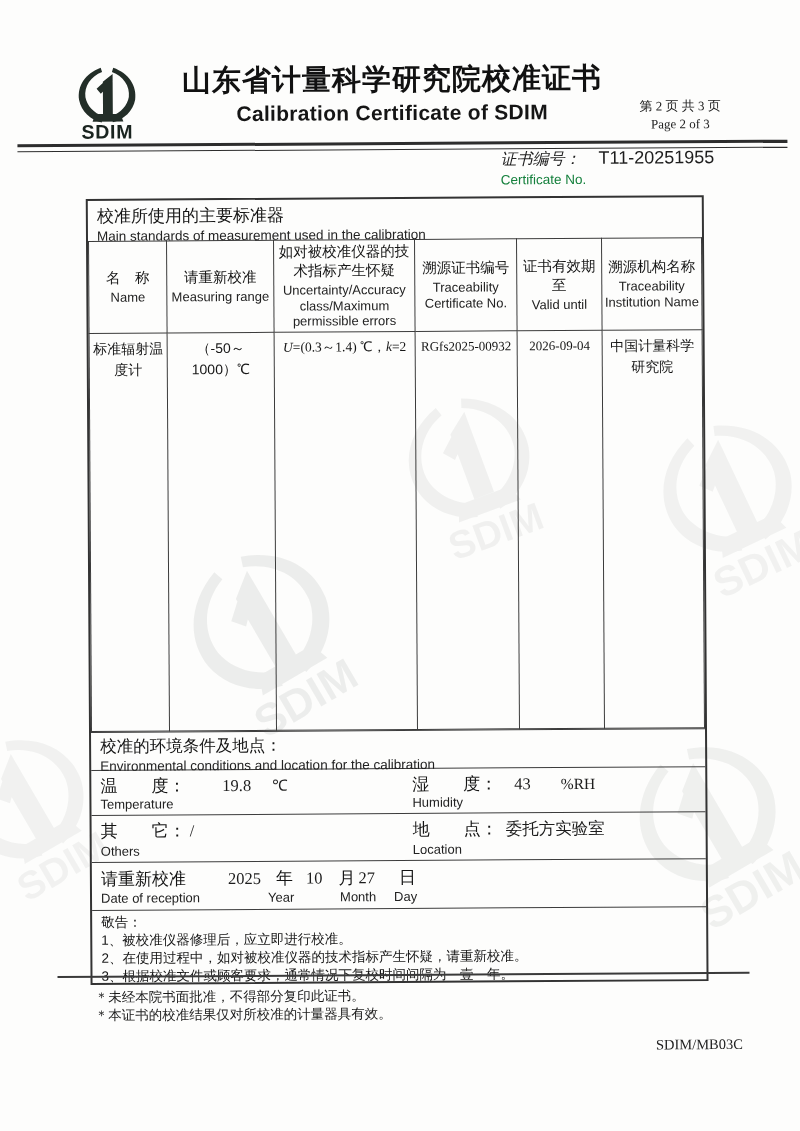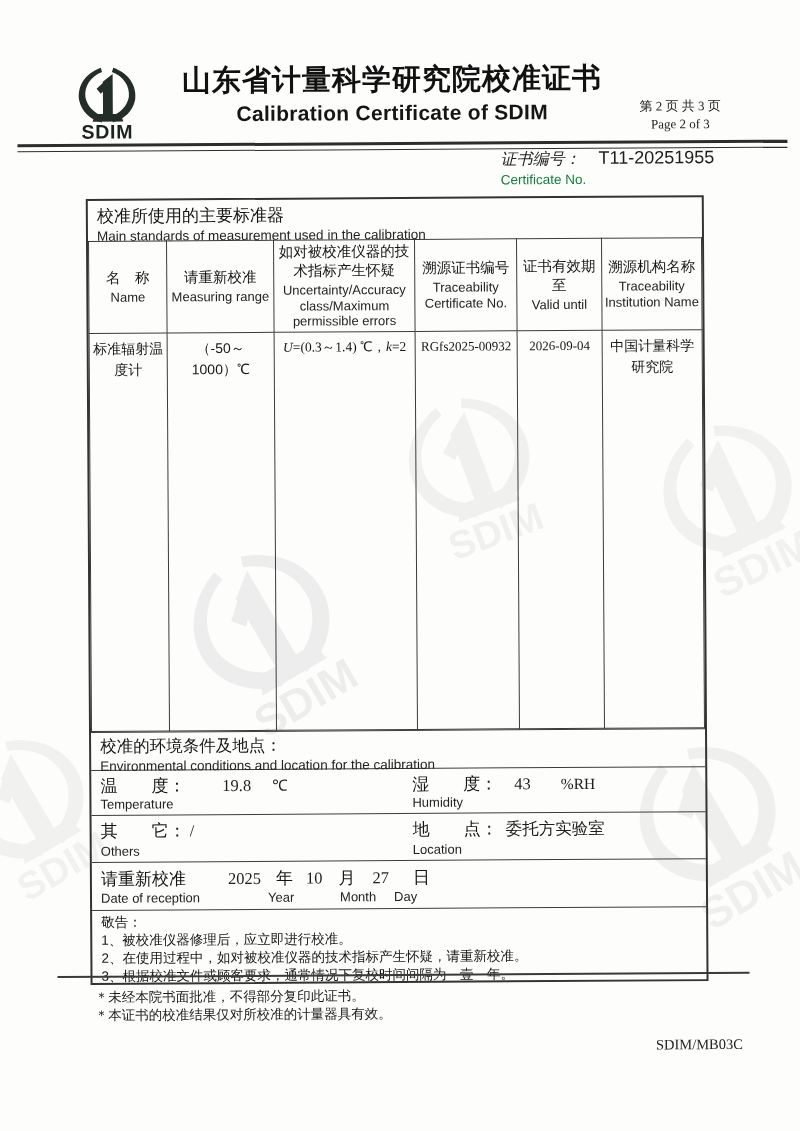--- a/index.html
+++ b/index.html
@@ -218,21 +218,21 @@
         <span class="en-label">Others</span>
       </div>
       <div class="half r">
         <span class="zh-label">地　　点：</span><span class="cn-val" style="margin-left:8px">委托方实验室</span>
         <span class="en-label">Location</span>
       </div>
     </div>
 
     <div class="sec secG sec-border">
       <div class="recv-line">
-        <span class="zh-label">请重新校准</span><span class="num" style="margin-left:42px">2025</span><span class="zh-label" style="margin-left:15px">年</span><span class="num" style="margin-left:13px">10</span><span class="zh-label" style="margin-left:16px">月</span><span class="num" style="margin-left:17px">27</span><span class="zh-label" style="margin-left:24px">日</span>
+        <span class="zh-label">请重新校准</span><span class="num" style="margin-left:42px">2025</span><span class="zh-label" style="margin-left:15px">年</span><span class="num" style="margin-left:13px">10</span><span class="zh-label" style="margin-left:16px">月</span><span class="num" style="margin-left:3px">27</span><span class="zh-label" style="margin-left:24px">日</span>
       </div>
       <span class="recv-en" style="left:9px">Date of reception</span>
       <span class="recv-en" style="left:176px">Year</span>
       <span class="recv-en" style="left:248px">Month</span>
       <span class="recv-en" style="left:302px">Day</span>
     </div>
 
     <div class="sec secH sec-border">
       <div class="notice-title">敬告：</div>
       <div class="notice-item">1、被校准仪器修理后，应立即进行校准。</div>

